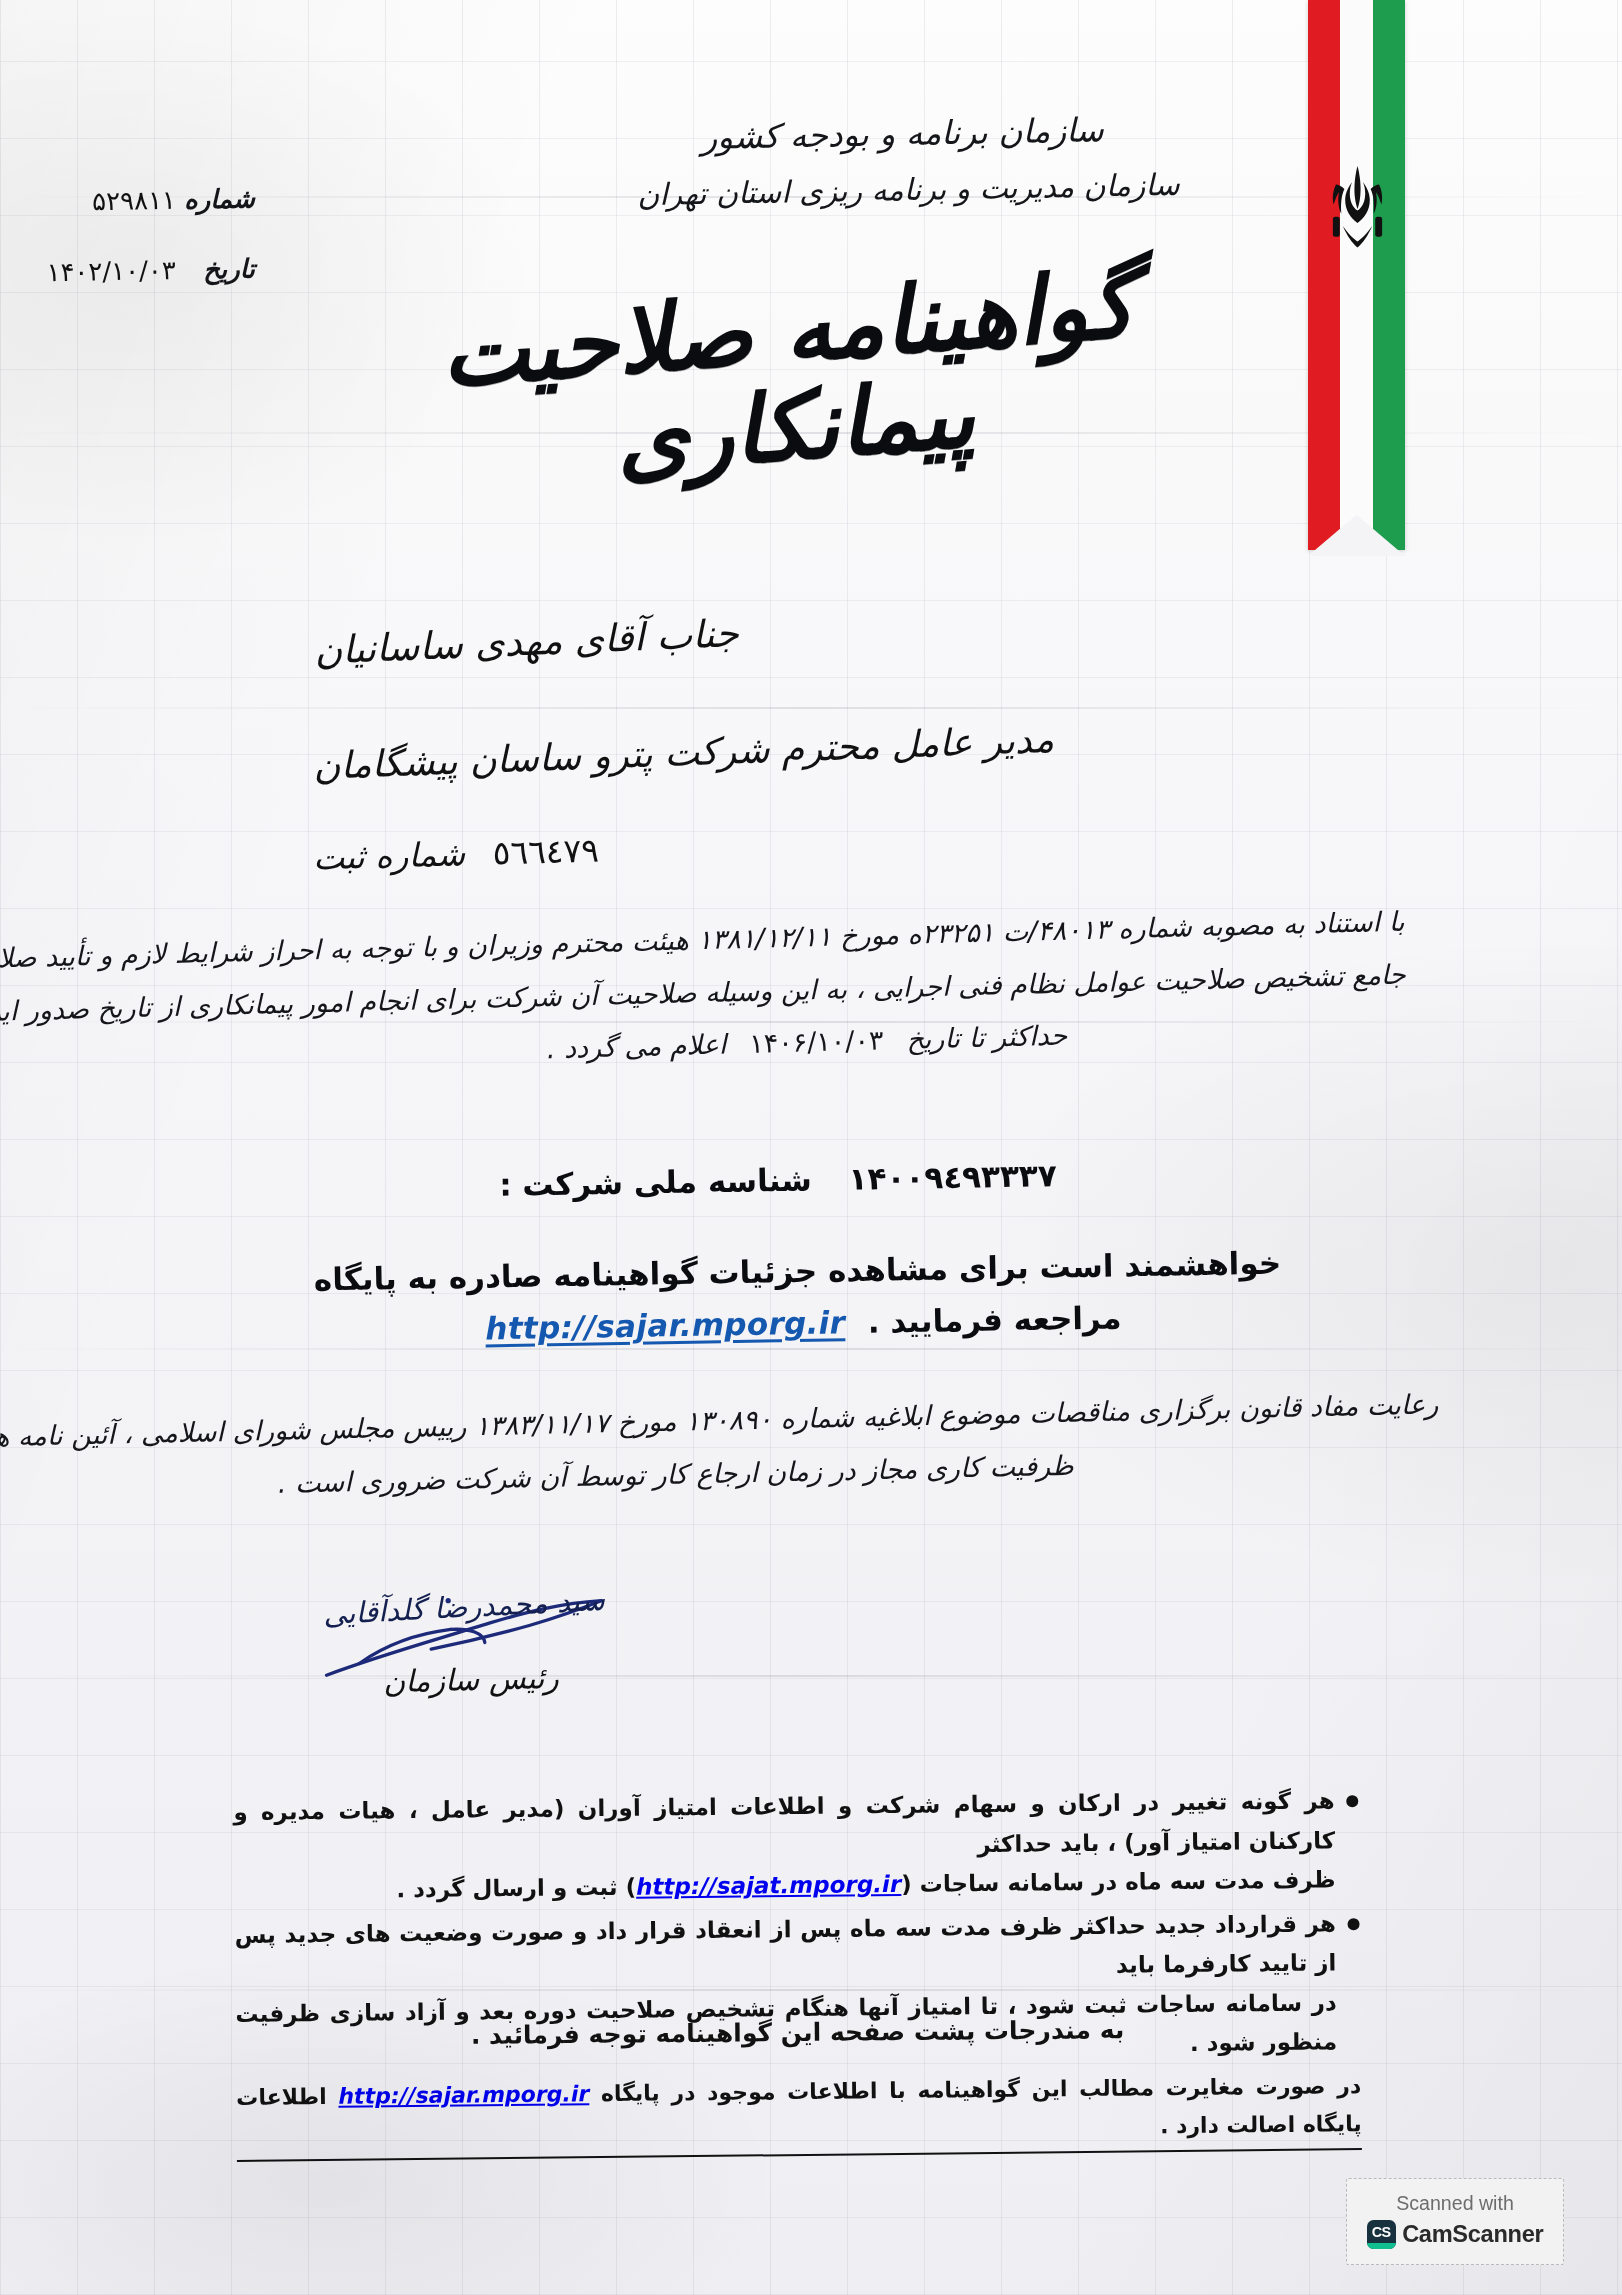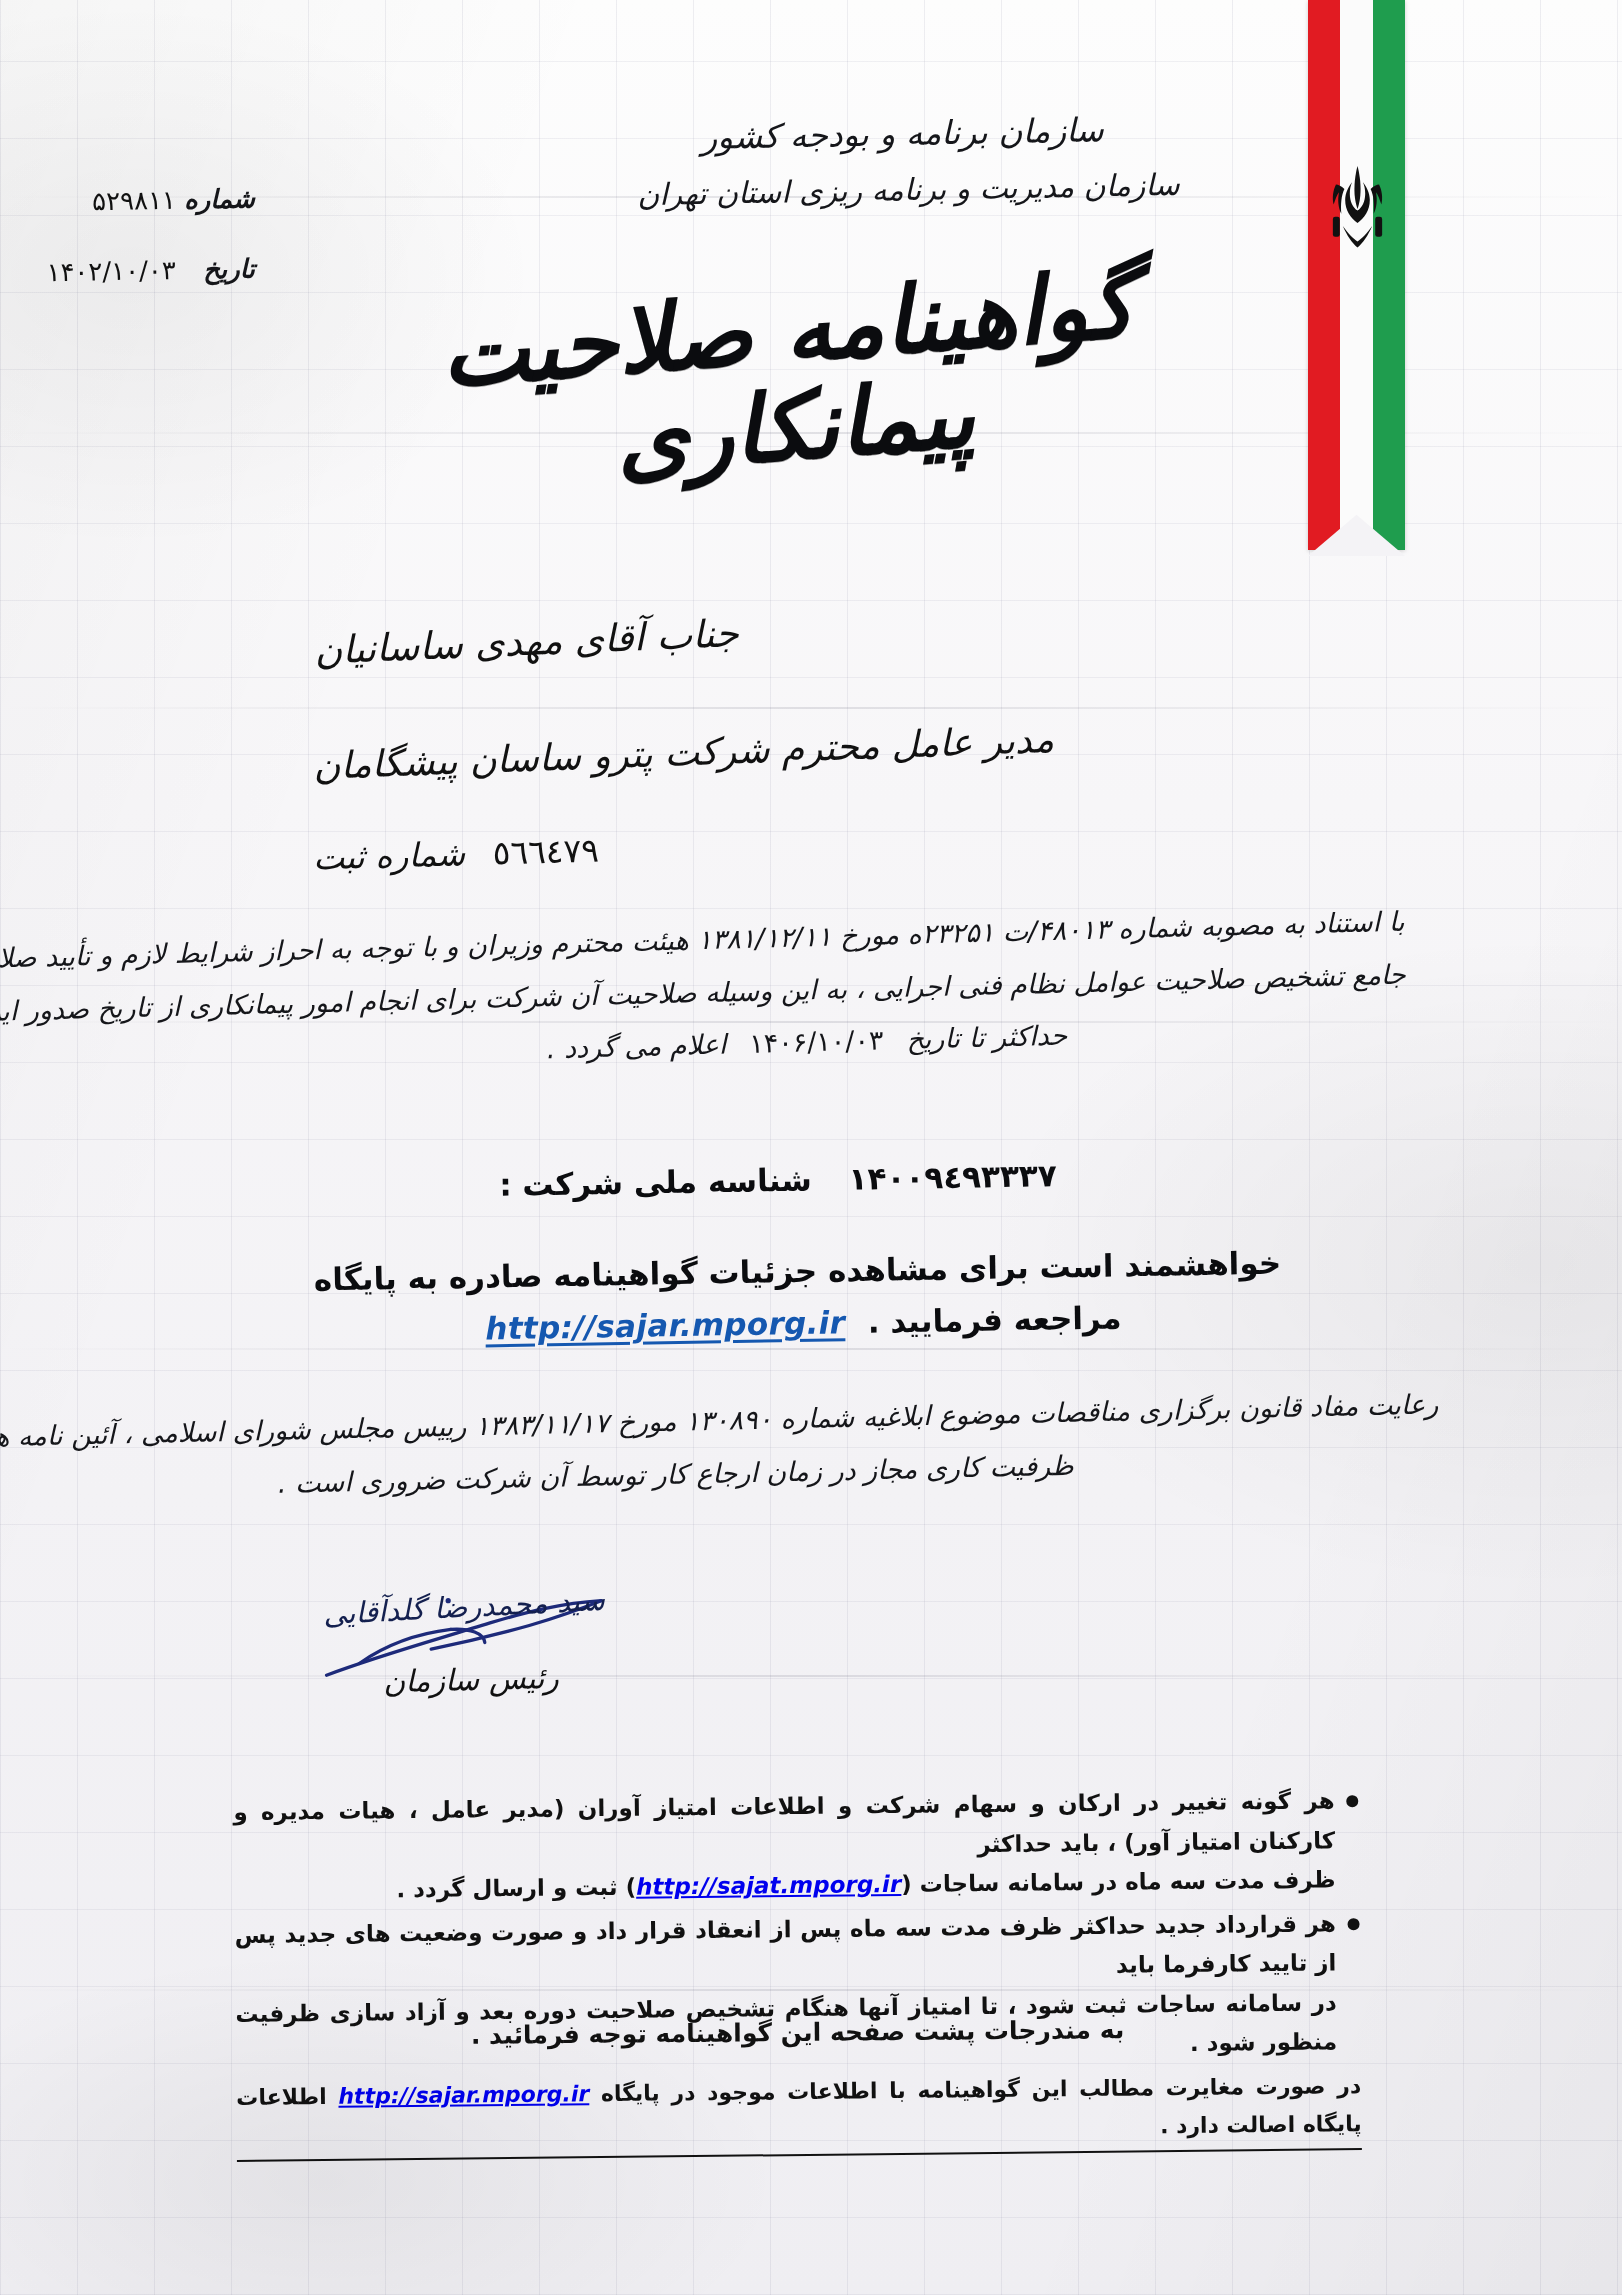--- a/index.html
+++ b/index.html
@@ -346,15 +346,24 @@
       <span>در صورت مغایرت مطالب این گواهینامه با اطلاعات موجود در پایگاه</span>
       <a href="#" class="url-mini">http://sajar.mporg.ir</a>
       <span>اطلاعات پایگاه اصالت دارد .</span>
     </div>
   </div>
 
   <div class="footer-note">به مندرجات پشت صفحه این گواهینامه توجه فرمائید .</div>
 
   <div class="scan-shade"></div>
 
+  <div class="camscanner">
+    <div class="cs-top">Scanned with</div>
+    <div class="cs-bot">
+      <span class="cs-logo">
+        <span>CS</span>
+      </span>
+      <span class="cs-name">CamScanner</span>
+    </div>
+  </div>
 
 </div>
 
 
 </body></html>

